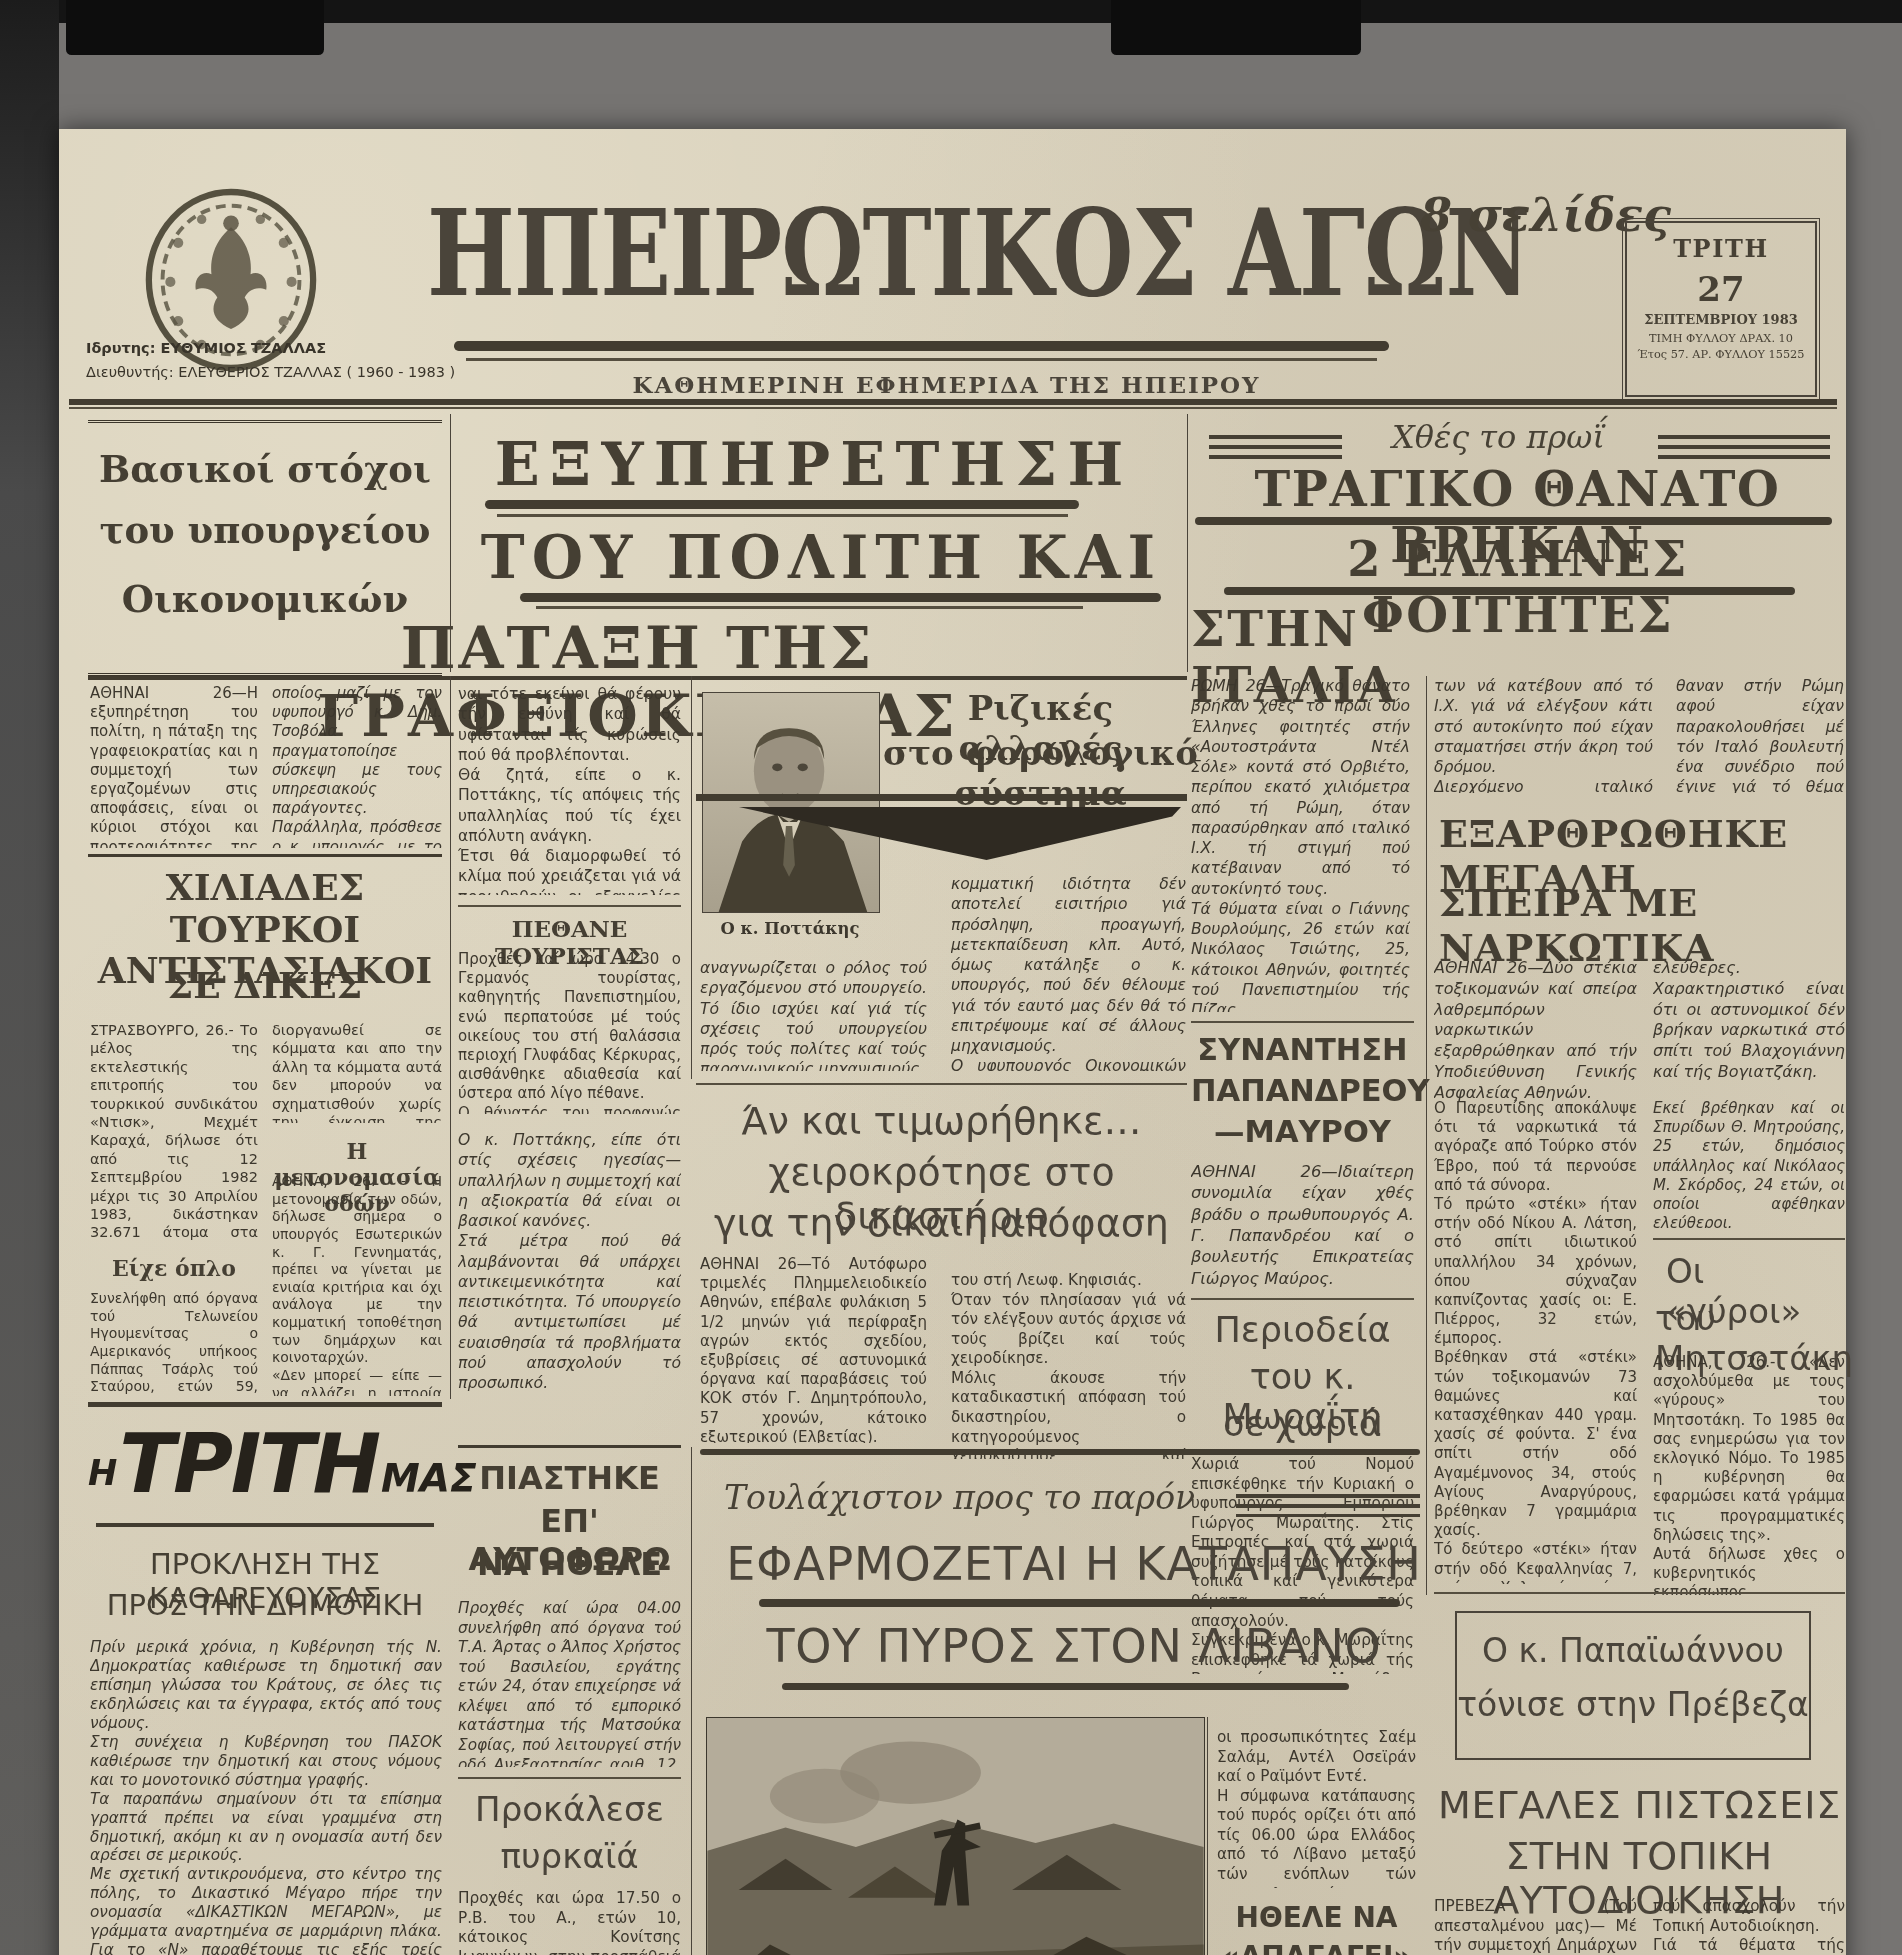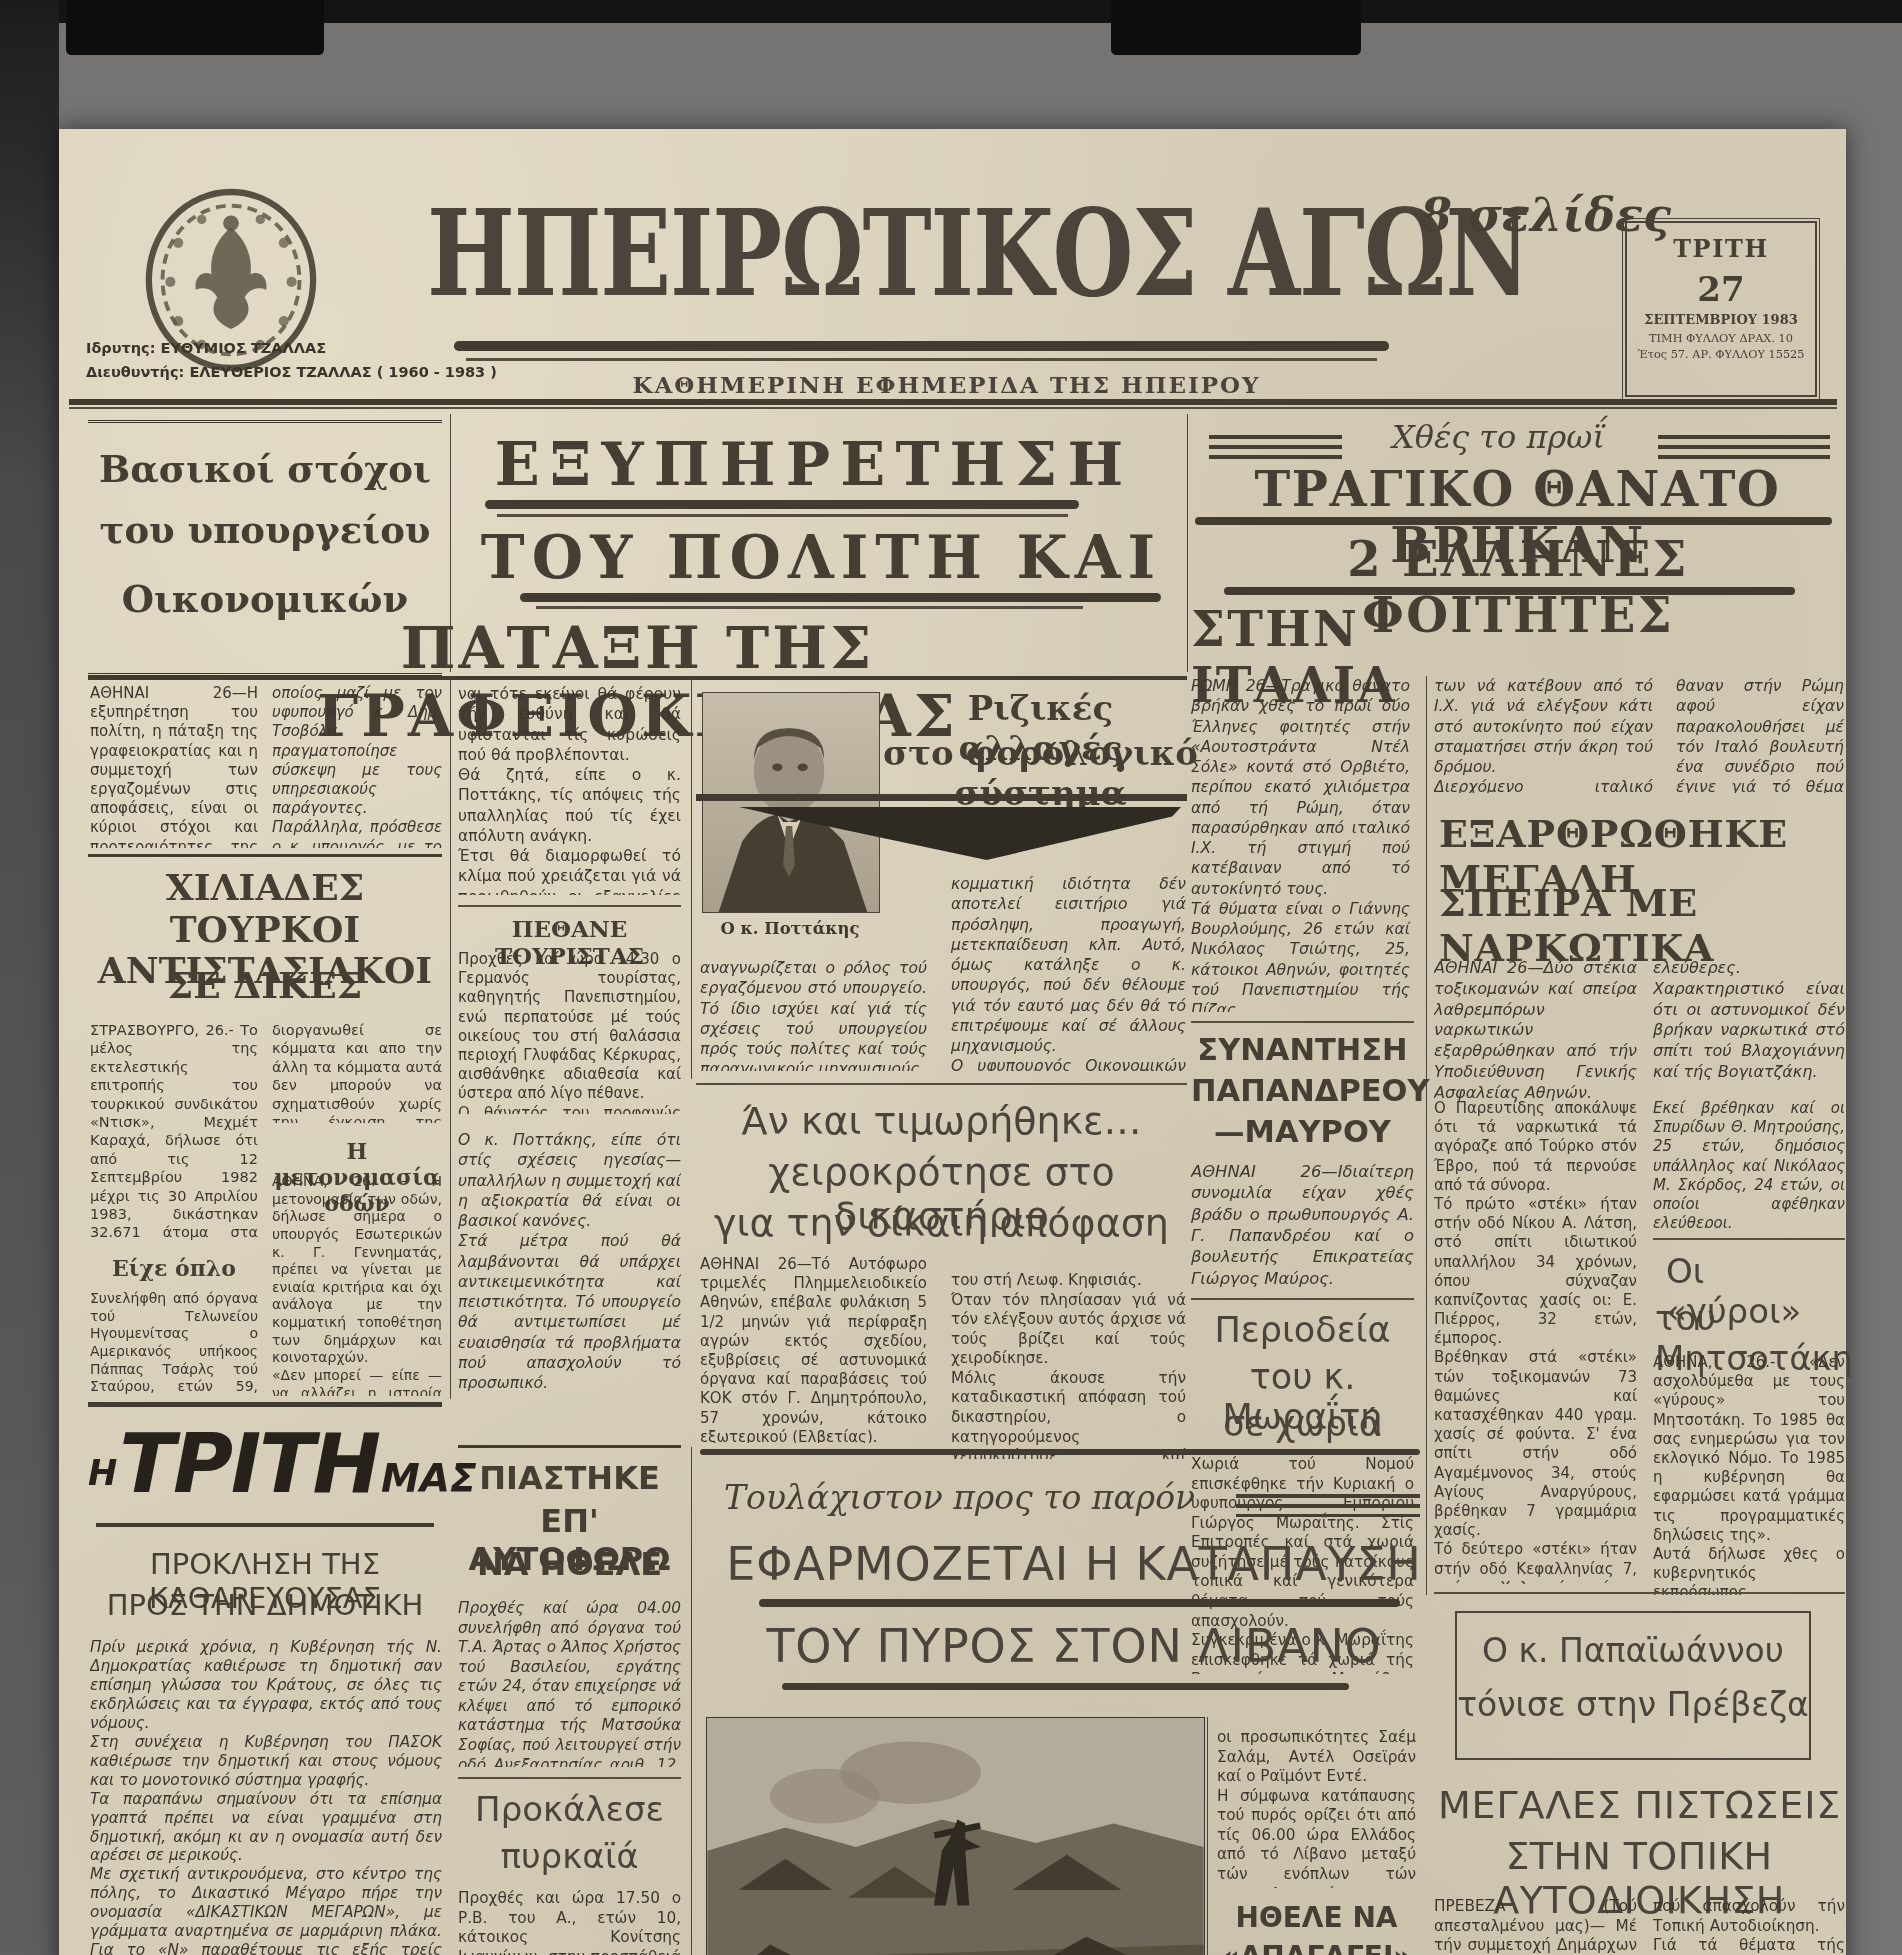--- a/index.html
+++ b/index.html
@@ -48,21 +48,21 @@
       <circle cx="38" cy="24" r="1.3"></circle>
         <circle cx="9" cy="34" r="1.3"></circle>
         <circle cx="36" cy="34" r="1.3"></circle>
       <circle cx="15" cy="8" r="1.2"></circle>
         <circle cx="30" cy="8" r="1.2"></circle>
         <circle cx="15" cy="40" r="1.2"></circle>
         <circle cx="30" cy="40" r="1.2"></circle>
     </g>
   </svg>
   <div class="abs ink" style="left:27px;top:211px;width:415px;font-size:14.5px;font-weight:bold;">Ιδρυτης: ΕΥΘΥΜΙΟΣ ΤΖΑΛΛΑΣ</div>
-  <div class="abs ink" style="left:27px;top:235px;width:454px;font-size:14.5px;font-weight:bold;">Διευθυντής: ΕΛΕΥΘΕΡΙΟΣ ΤΖΑΛΛΑΣ  ( 1960 - 1983 )</div>
+  <div class="abs ink" style="left:27px;top:235px;width:454px;font-size:14.5px;font-weight:normal;">Διευθυντής: ΕΛΕΥΘΕΡΙΟΣ ΤΖΑΛΛΑΣ  ( 1960 - 1983 )</div>
 
   <div class="abs serif ctext" style="left:368px;top:55px;width:970px;font-size:93px;font-weight:bold;color:#4a443a;letter-spacing:-1.2px;transform:scaleY(1.28);transform-origin:top center;white-space:nowrap;">ΗΠΕΙΡΩΤΙΚΟΣ ΑΓΩΝ</div>
   <div class="abs rule" style="left:395px;top:212px;width:935px;height:10.2px;border-radius:4.7px;"></div>
   <div class="abs rule2" style="left:407px;top:229px;width:911px;height:3.1px;"></div>
   <div class="abs serif ctext" style="left:555px;top:242px;width:665px;font-size:23px;font-weight:bold;color:#4a443a;letter-spacing:2px;">ΚΑΘΗΜΕΡΙΝΗ ΕΦΗΜΕΡΙΔΑ ΤΗΣ ΗΠΕΙΡΟΥ</div>
 
   <div class="abs serif" style="left:1361px;top:59px;width:375px;font-size:46px;font-weight:bold;font-style:italic;color:#474135;">8 σελίδες</div>
 
   <div class="abs" style="left:1566px;top:92px;width:188px;height:172px;border:2.3px double #4a443a;outline:1.2px solid #4a443a;outline-offset:2.3px;text-align:center;color:#474135;">
     <div class="serif" style="font-size:24px;font-weight:bold;margin-top:11px;letter-spacing:1.6px;">ΤΡΙΤΗ</div>

